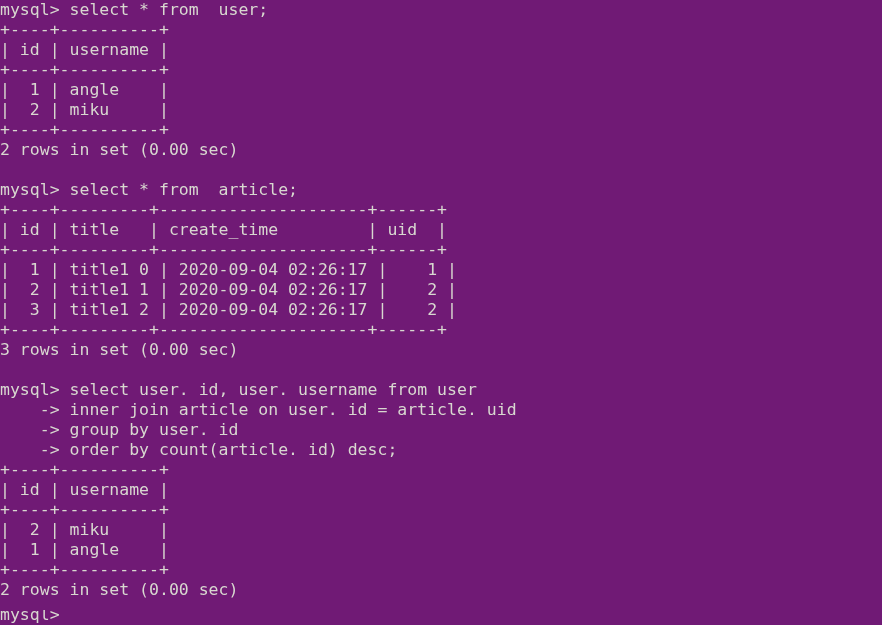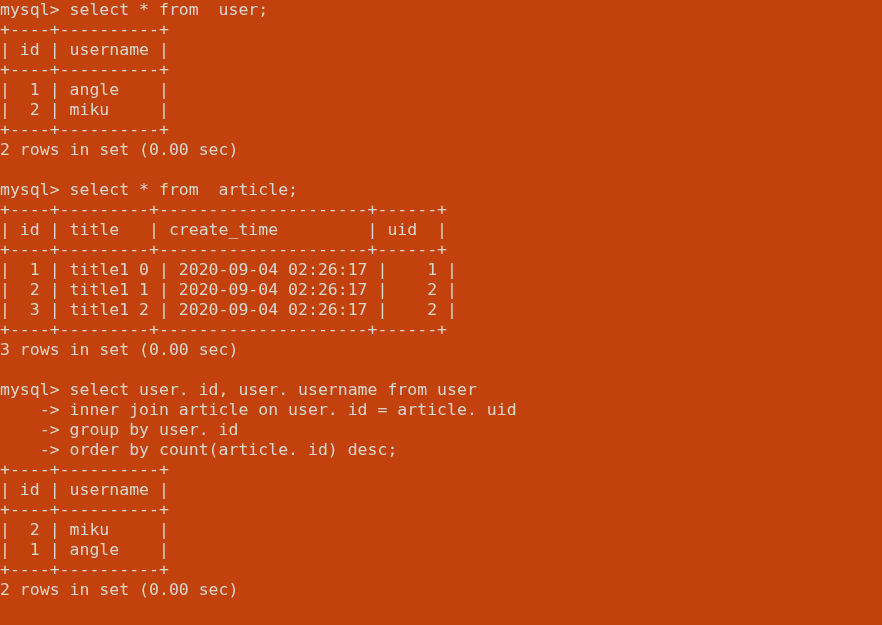--- a/index.html
+++ b/index.html
@@ -10,21 +10,21 @@
   body {
     width: 882px;
     height: 625px;
     overflow: hidden;
     font-family: "DejaVu Sans Mono", monospace;
   }
   #terminal {
     position: relative;
     width: 882px;
     height: 625px;
-    background: #c2410c;
+    background: #701a75;
     color: #d8d8d0;
     font-family: "DejaVu Sans Mono", monospace;
     font-size: 16.5px;
     line-height: 20px;
     letter-spacing: 0px;
     overflow: hidden;
     box-sizing: border-box;
     padding: 0;
   }
   .screen {
@@ -63,13 +63,14 @@
   .cursor-line span {
     display: block;
     margin-top: -5px;
   }
 </style>
 </head>
 <body>
 
 <div id="terminal">
   <div class="screen"><div class="line">mysql&gt; select * from  user;</div><div class="line">+----+----------+</div><div class="line">| id | username |</div><div class="line">+----+----------+</div><div class="line">|  1 | angle    |</div><div class="line">|  2 | miku     |</div><div class="line">+----+----------+</div><div class="line">2 rows in set (0.00 sec)</div><div class="line blank">&nbsp;</div><div class="line">mysql&gt; select * from  article;</div><div class="line">+----+---------+---------------------+------+</div><div class="line">| id | title   | create_time         | uid  |</div><div class="line">+----+---------+---------------------+------+</div><div class="line">|  1 | title1 0 | 2020-09-04 02:26:17 |    1 |</div><div class="line">|  2 | title1 1 | 2020-09-04 02:26:17 |    2 |</div><div class="line">|  3 | title1 2 | 2020-09-04 02:26:17 |    2 |</div><div class="line">+----+---------+---------------------+------+</div><div class="line">3 rows in set (0.00 sec)</div><div class="line blank">&nbsp;</div><div class="line">mysql&gt; select user. id, user. username from user</div><div class="line">    -&gt; inner join article on user. id = article. uid</div><div class="line">    -&gt; group by user. id</div><div class="line">    -&gt; order by count(article. id) desc;</div><div class="line">+----+----------+</div><div class="line">| id | username |</div><div class="line">+----+----------+</div><div class="line">|  2 | miku     |</div><div class="line">|  1 | angle    |</div><div class="line">+----+----------+</div><div class="line">2 rows in set (0.00 sec)</div><div class="line blank">&nbsp;</div></div>
+  <div class="cursor-line"><span>mysql&gt;</span></div>
 </div>
 
 </body></html>

